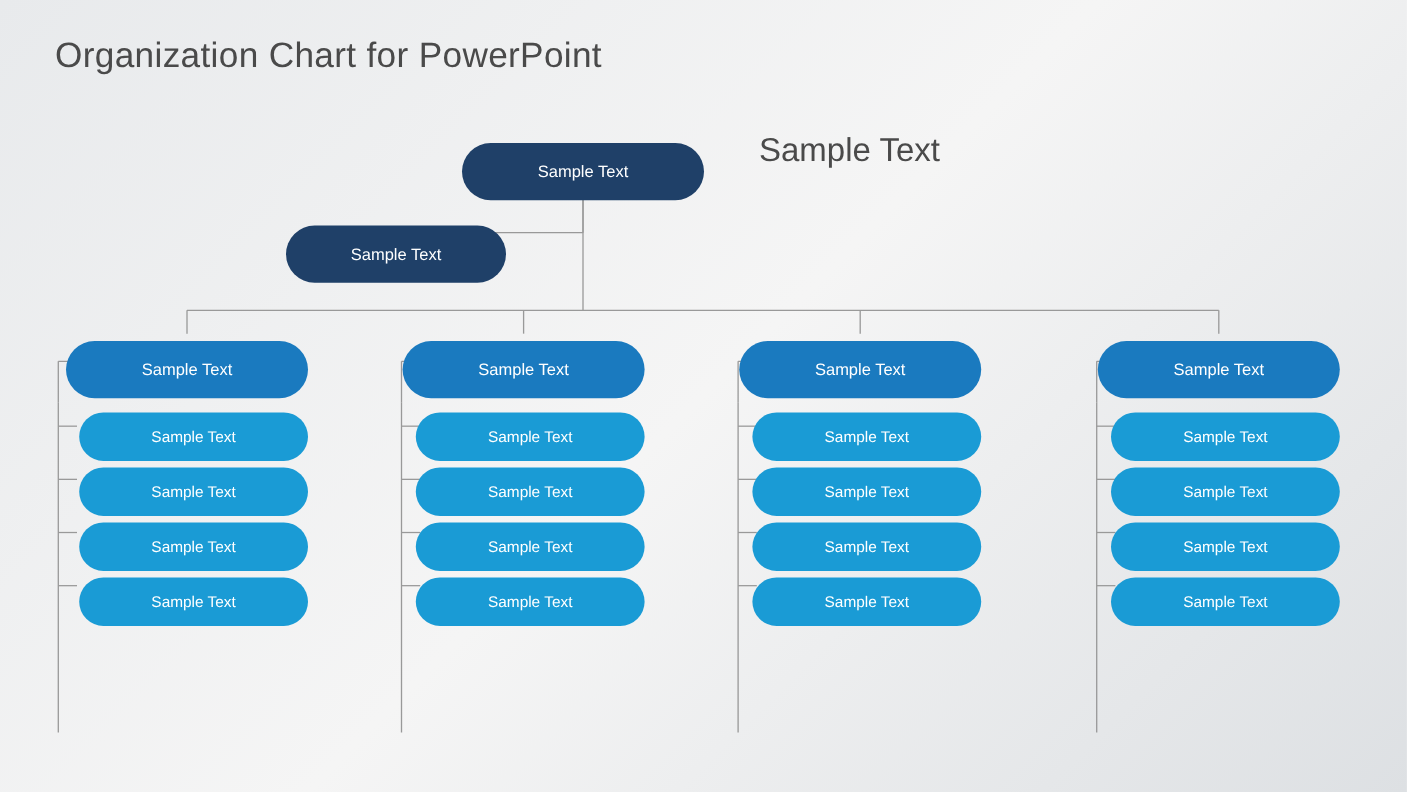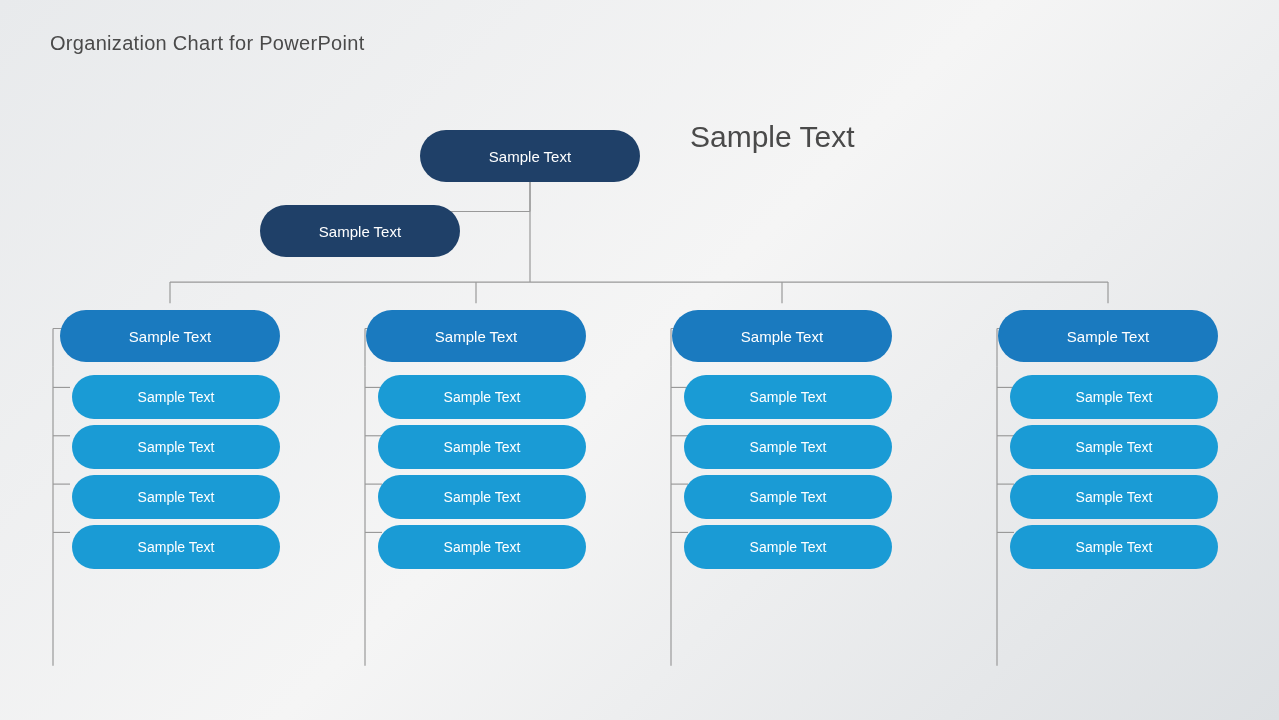--- a/index.html
+++ b/index.html
@@ -10,21 +10,21 @@
       background: linear-gradient(135deg, #e8eaec 0%, #f5f5f5 50%, #dde0e3 100%);
       font-family: 'Segoe UI', Arial, sans-serif;
       overflow: hidden;
       position: relative;
     }
 
     .page-title {
       position: absolute;
       top: 32px;
       left: 50px;
-      font-size: 20px;
+      font-size: 32px;
       font-weight: 300;
       color: #4a4a4a;
       letter-spacing: 0.3px;
     }
 
     .chart-area {
       position: absolute;
       top: 110px;
       left: 50px;
       right: 50px;

